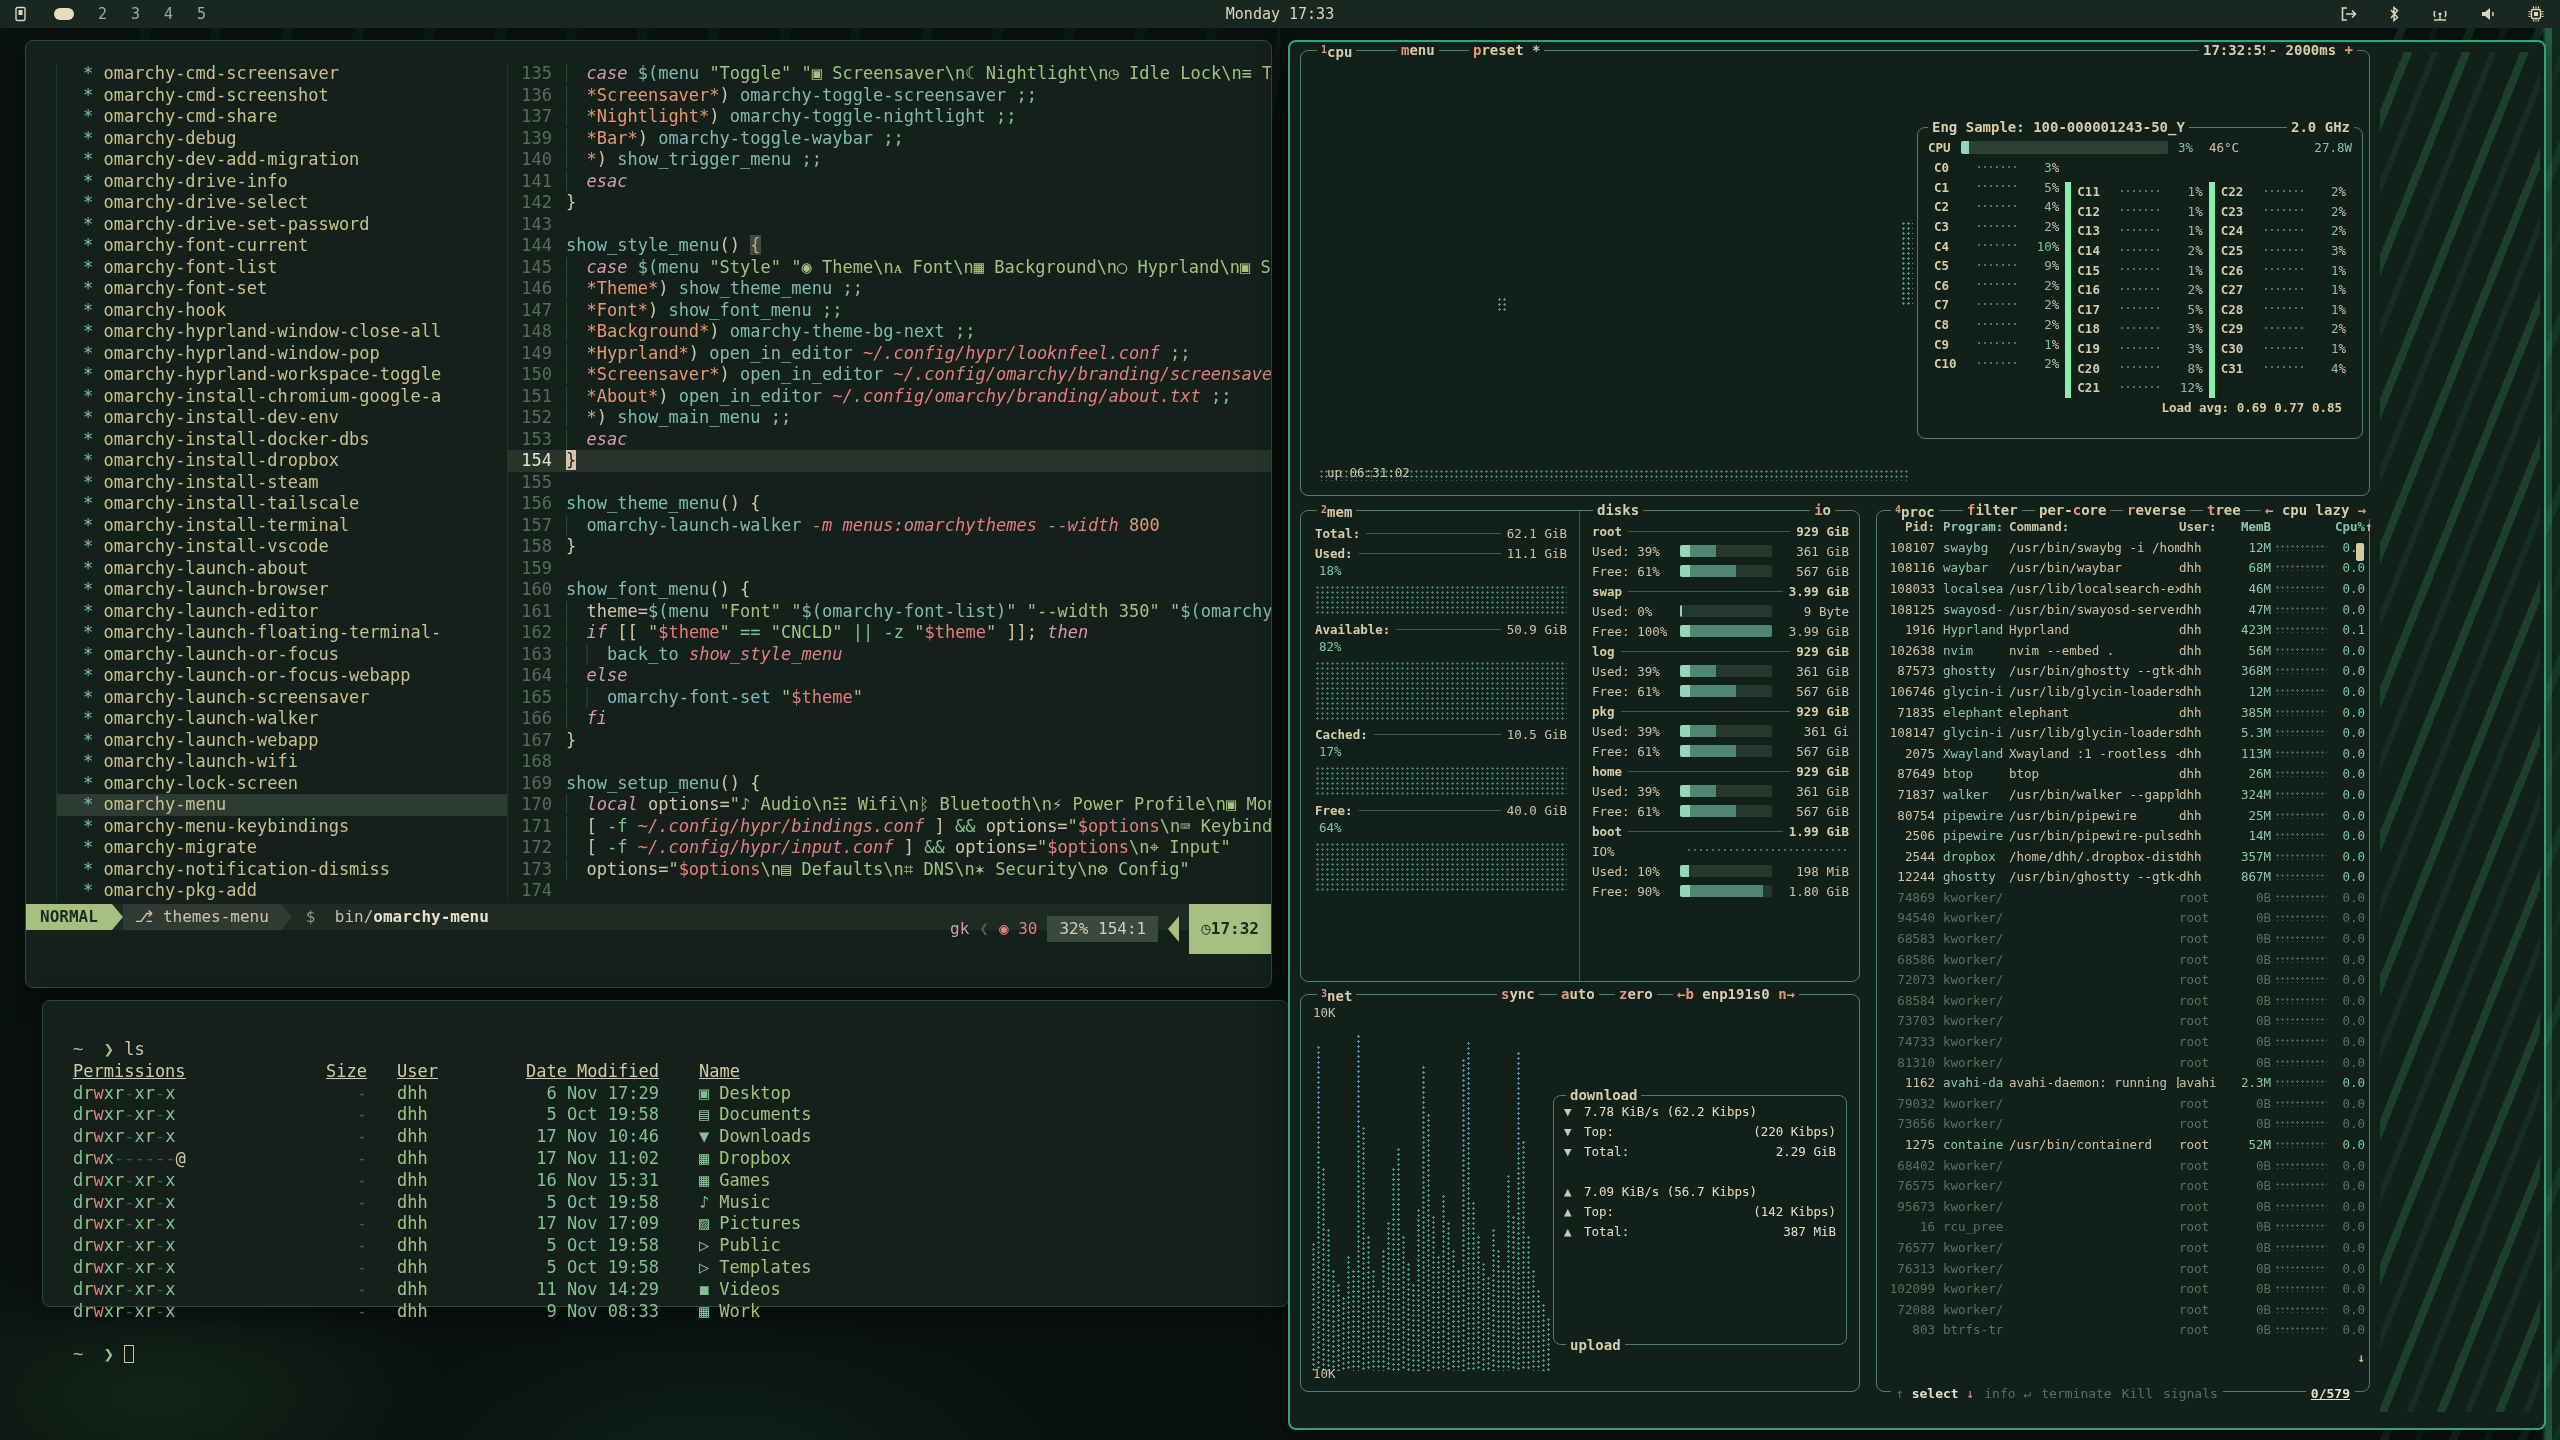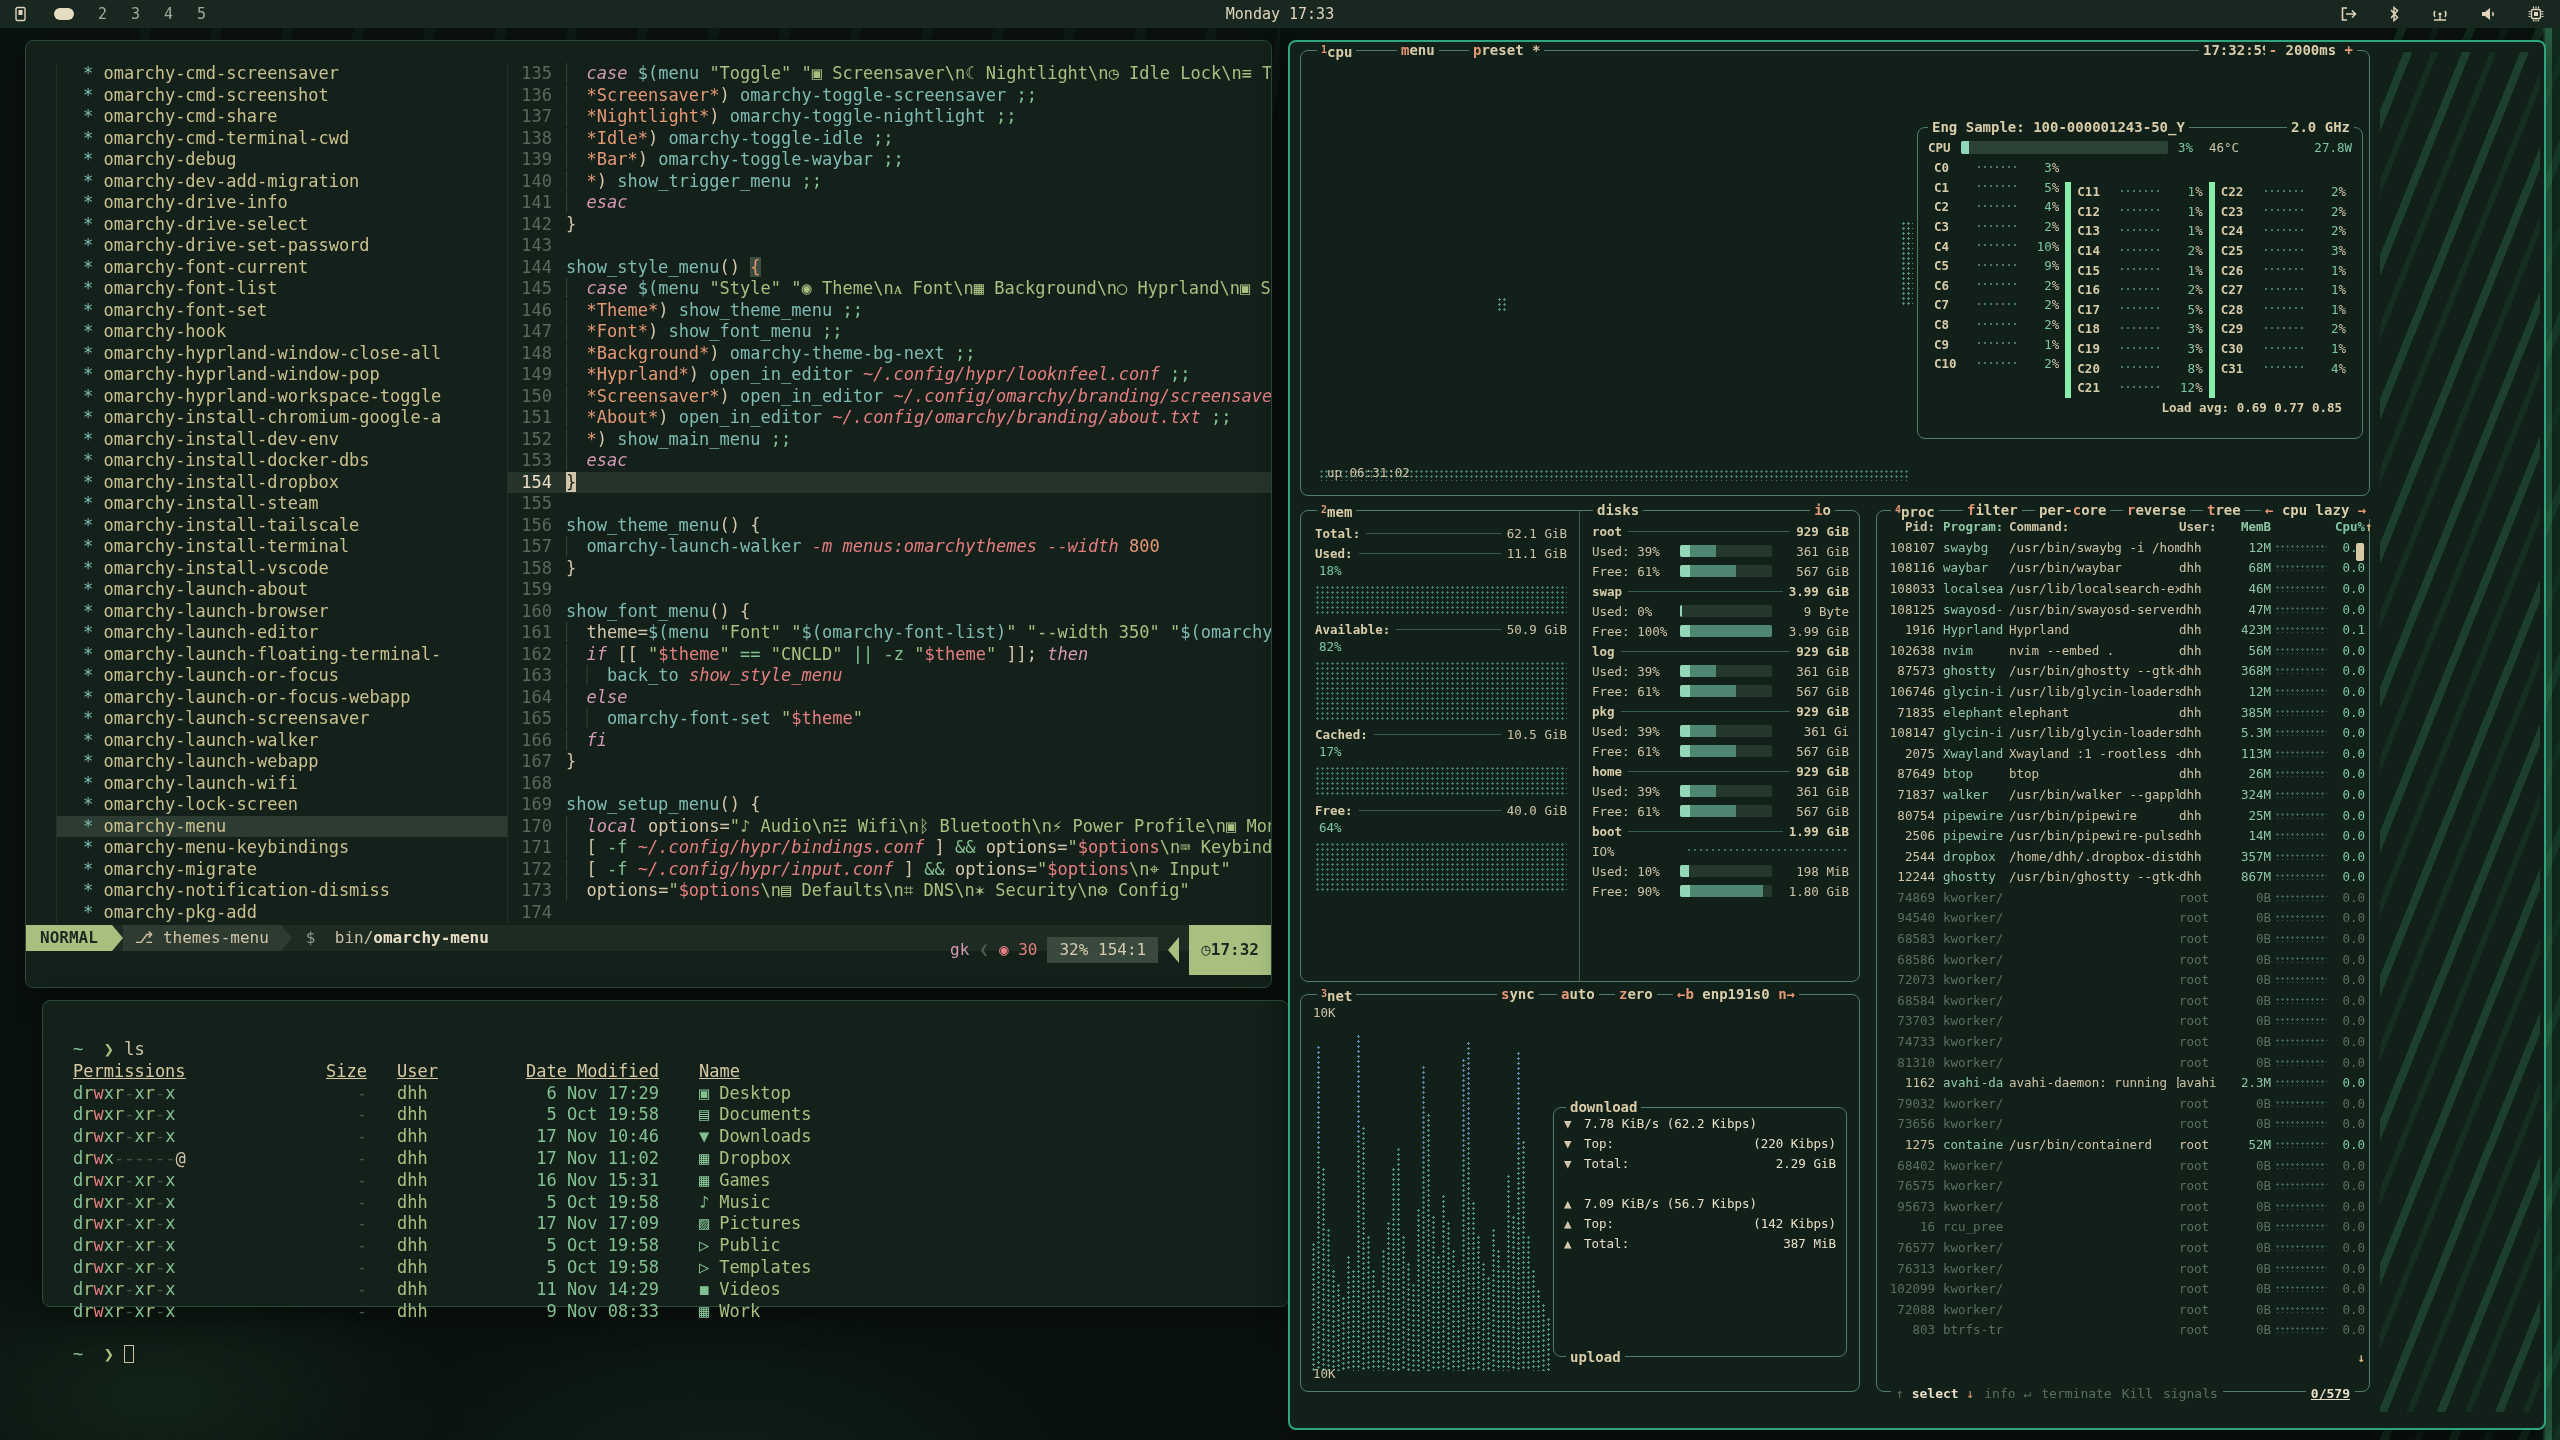--- a/index.html
+++ b/index.html
@@ -251,21 +251,20 @@
         </svg>
     </span>
   </div>
 </div>
 
 <div class="win" id="win-editor">
   <div id="editor-content">
       <div class="erow"><div class="fcell"><span class="star">* </span><span class="fname">omarchy-cmd-screensaver</span></div><div class="gut">135</div><div class="codecell"><span class="s-d">▏</span><span class="s-f"> </span><span class="s-k">case</span><span class="s-f"> </span><span class="s-b">$(menu</span><span class="s-f"> </span><span class="s-g">"Toggle"</span><span class="s-f"> </span><span class="s-g">"▣ Screensaver\n☾ Nightlight\n◷ Idle Lock\n≡ Top</span></div></div>
       <div class="erow"><div class="fcell"><span class="star">* </span><span class="fname">omarchy-cmd-screenshot</span></div><div class="gut">136</div><div class="codecell"><span class="s-d">▏</span><span class="s-f"> </span><span class="s-o">*Screensaver*</span><span class="s-f">) </span><span class="s-b">omarchy-toggle-screensaver</span><span class="s-t"> ;;</span></div></div>
       <div class="erow"><div class="fcell"><span class="star">* </span><span class="fname">omarchy-cmd-share</span></div><div class="gut">137</div><div class="codecell"><span class="s-d">▏</span><span class="s-f"> </span><span class="s-o">*Nightlight*</span><span class="s-f">) </span><span class="s-b">omarchy-toggle-nightlight</span><span class="s-t"> ;;</span></div></div>
-      <div class="erow"><div class="fcell"><span class="star">* </span><span class="fname">omarchy-cmd-terminal-cwd</span></div><div class="gut">138</div><div class="codecell"><span class="s-d">▏</span><span class="s-f"> </span><span class="s-o">*Idle*</span><span class="s-f">) </span><span class="s-b">omarchy-toggle-idle</span><span class="s-t"> ;;</span></div></div>
       <div class="erow"><div class="fcell"><span class="star">* </span><span class="fname">omarchy-debug</span></div><div class="gut">139</div><div class="codecell"><span class="s-d">▏</span><span class="s-f"> </span><span class="s-o">*Bar*</span><span class="s-f">) </span><span class="s-b">omarchy-toggle-waybar</span><span class="s-t"> ;;</span></div></div>
       <div class="erow"><div class="fcell"><span class="star">* </span><span class="fname">omarchy-dev-add-migration</span></div><div class="gut">140</div><div class="codecell"><span class="s-d">▏</span><span class="s-f"> </span><span class="s-o">*</span><span class="s-f">) </span><span class="s-b">show_trigger_menu</span><span class="s-t"> ;;</span></div></div>
       <div class="erow"><div class="fcell"><span class="star">* </span><span class="fname">omarchy-drive-info</span></div><div class="gut">141</div><div class="codecell"><span class="s-d">▏</span><span class="s-f"> </span><span class="s-k">esac</span></div></div>
       <div class="erow"><div class="fcell"><span class="star">* </span><span class="fname">omarchy-drive-select</span></div><div class="gut">142</div><div class="codecell"><span class="s-f">}</span></div></div>
       <div class="erow"><div class="fcell"><span class="star">* </span><span class="fname">omarchy-drive-set-password</span></div><div class="gut">143</div><div class="codecell"></div></div>
       <div class="erow"><div class="fcell"><span class="star">* </span><span class="fname">omarchy-font-current</span></div><div class="gut">144</div><div class="codecell"><span class="s-b">show_style_menu</span><span class="s-f">() </span><span class="s-mp">{</span></div></div>
       <div class="erow"><div class="fcell"><span class="star">* </span><span class="fname">omarchy-font-list</span></div><div class="gut">145</div><div class="codecell"><span class="s-d">▏</span><span class="s-f"> </span><span class="s-k">case</span><span class="s-f"> </span><span class="s-b">$(menu</span><span class="s-f"> </span><span class="s-g">"Style"</span><span class="s-f"> </span><span class="s-g">"◉ Theme\nᴀ Font\n▦ Background\n◯ Hyprland\n▣ Sc</span></div></div>
       <div class="erow"><div class="fcell"><span class="star">* </span><span class="fname">omarchy-font-set</span></div><div class="gut">146</div><div class="codecell"><span class="s-d">▏</span><span class="s-f"> </span><span class="s-o">*Theme*</span><span class="s-f">) </span><span class="s-b">show_theme_menu</span><span class="s-t"> ;;</span></div></div>
       <div class="erow"><div class="fcell"><span class="star">* </span><span class="fname">omarchy-hook</span></div><div class="gut">147</div><div class="codecell"><span class="s-d">▏</span><span class="s-f"> </span><span class="s-o">*Font*</span><span class="s-f">) </span><span class="s-b">show_font_menu</span><span class="s-t"> ;;</span></div></div>
       <div class="erow"><div class="fcell"><span class="star">* </span><span class="fname">omarchy-hyprland-window-close-all</span></div><div class="gut">148</div><div class="codecell"><span class="s-d">▏</span><span class="s-f"> </span><span class="s-o">*Background*</span><span class="s-f">) </span><span class="s-b">omarchy-theme-bg-next</span><span class="s-t"> ;;</span></div></div>
@@ -612,21 +611,21 @@
         <div class="ncol blue" style="height: 320px;"></div>
         <div class="ncol" style="height: 231px;"></div>
         <div class="ncol" style="height: 136px;"></div>
         <div class="ncol" style="height: 102px;"></div>
         <div class="ncol" style="height: 82px;"></div>
         <div class="ncol" style="height: 68px;"></div>
         <div class="ncol" style="height: 54px;"></div>
       </div>
     <span class="netscale" style="left:12px;top:10px;">10K</span>
     <span class="netscale" style="left:12px;bottom:10px;">10K</span>
-    <div class="bsub" id="net-info-box" style="left:252px;top:112px;width:294px;height:250px;">
+    <div class="bsub" id="net-info-box" style="left:252px;top:100px;width:294px;height:250px;">
       <span class="btl" style="left:12px;background:var(--term-bg2);">download</span>
       <span class="btl" style="left:12px;top:auto;bottom:-10px;background:var(--term-bg2);">upload</span>
       <div id="net-info">
           <div class="net-line"><span class="arr">▼</span><span class="spread"><span>7.78 KiB/s (62.2 Kibps)</span></span></div>
           <div class="net-line"><span class="arr">▼</span><span class="spread"><span>Top:</span><span>(220 Kibps)</span></span></div>
           <div class="net-line"><span class="arr">▼</span><span class="spread"><span>Total:</span><span>2.29 GiB</span></span></div>
           <div class="net-line">&nbsp;</div>
           <div class="net-line"><span class="arr">▲</span><span class="spread"><span>7.09 KiB/s (56.7 Kibps)</span></span></div>
           <div class="net-line"><span class="arr">▲</span><span class="spread"><span>Top:</span><span>(142 Kibps)</span></span></div>
           <div class="net-line"><span class="arr">▲</span><span class="spread"><span>Total:</span><span>387 MiB</span></span></div>

